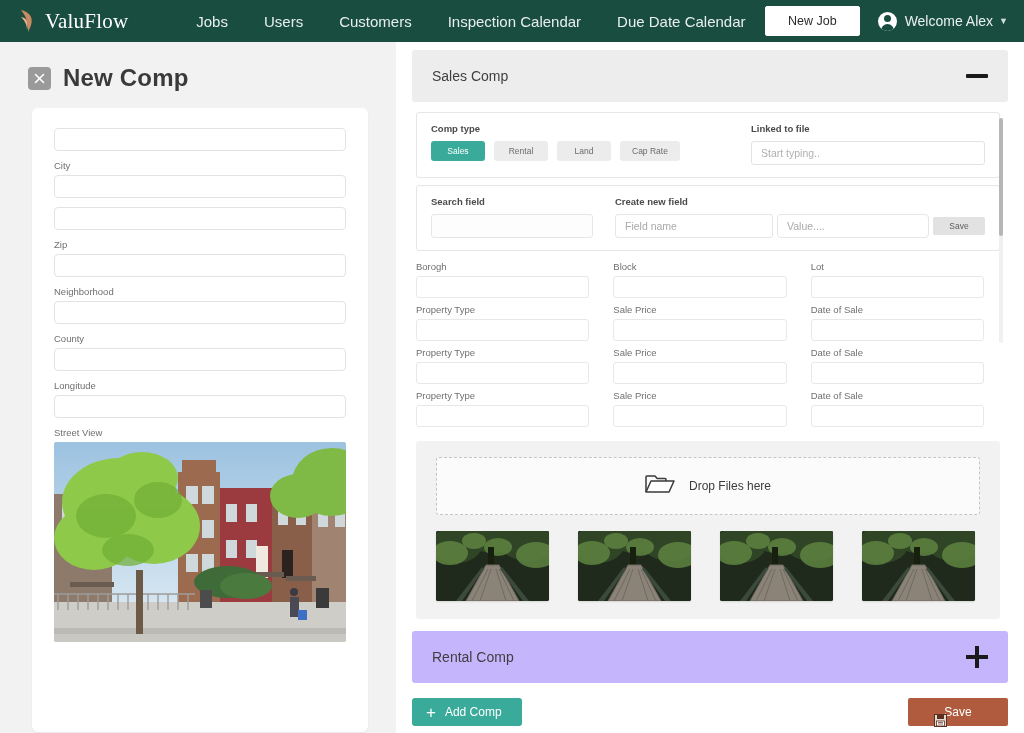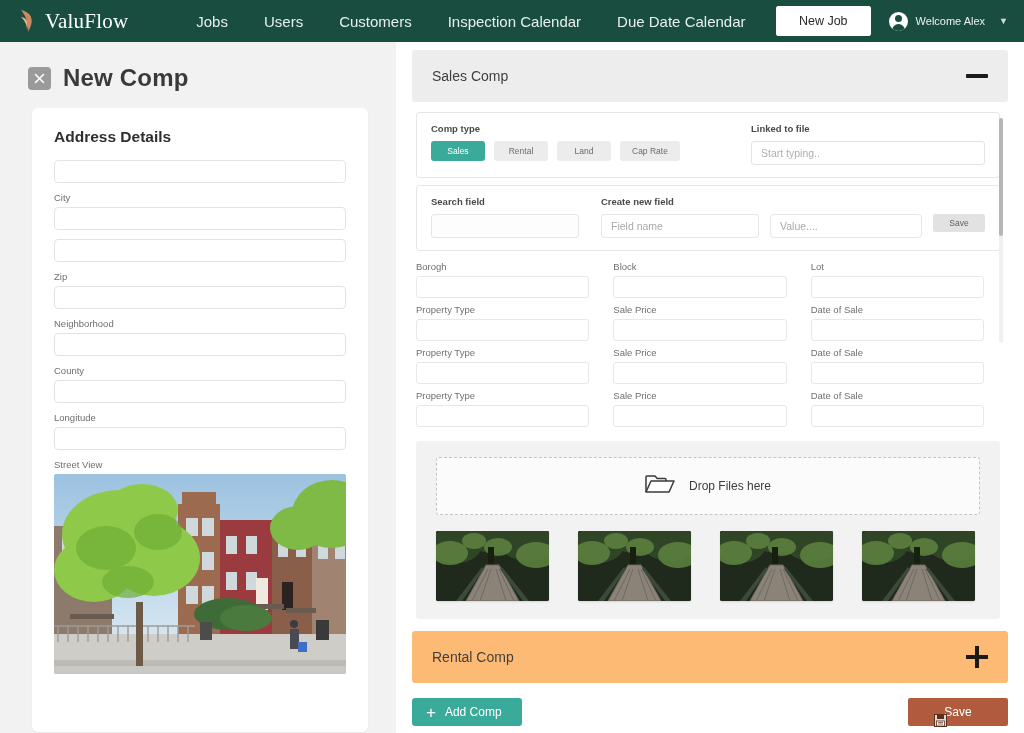--- a/index.html
+++ b/index.html
@@ -39,21 +39,21 @@
   }
   .welcome{ display:flex; align-items:center; margin-left:18px; cursor:pointer;}
   .avatar{
     width:19px;height:19px;border-radius:50%;background:#ffffff;
     position:relative; overflow:hidden; margin-right:8px; flex:none;
   }
   .avatar::before{content:"";position:absolute;width:7px;height:7px;border-radius:50%;
     background:#194D40;left:6px;top:3px;}
   .avatar::after{content:"";position:absolute;width:13px;height:8px;border-radius:7px 7px 0 0;
     background:#194D40;left:3px;top:12px;}
-  .welcome-text{color:#eaf1ee;font-size:11px;margin-right:14px;white-space:nowrap;}
+  .welcome-text{color:#eaf1ee;font-size:14px;margin-right:6px;white-space:nowrap;}
   .caret{color:#cfe0da;font-size:9px;}
 
   
   .leftcol{
     position:absolute; left:0; top:42px; width:396px; height:691px;
     background:#f2f2f2; overflow:hidden;
   }
   .page-head{ display:flex; align-items:center; margin:22px 0 0 28px; }
   .close-btn{
     width:23px;height:23px;border-radius:4px;background:#9a9a9a;
@@ -126,21 +126,21 @@
   .comp-right{ flex:1; }
 
   .searchcard{ margin-top:7px; }
   .search-col{ width:186px; }
   .search-input{
     width:100%;height:24px;border:1px solid #e6e6e6;border-radius:3px;
     background:#fdfdfd;outline:none;font-size:10.5px;padding:0 8px;
     font-family:"Liberation Sans", sans-serif;
   }
   .create-col{ flex:1; margin-left:22px; }
-  .create-inputs{ display:flex; gap:11px; align-items:flex-start;}
+  .create-inputs{ display:flex; gap:4px; align-items:center;}
   .fieldname-input{
     width:158px;height:24px;border:1px solid #e6e6e6;border-radius:3px;
     outline:none;font-size:10.5px;padding:0 9px;color:#555;
     font-family:"Liberation Sans", sans-serif;
   }
   .value-input{
     width:152px;height:24px;border:1px solid #e6e6e6;border-radius:4px;
     outline:none;font-size:10.5px;padding:0 9px;color:#555;
     font-family:"Liberation Sans", sans-serif;
   }
@@ -183,21 +183,21 @@
   .drop-text{font-size:12px;color:#3c3c3c;}
   .thumbs{ display:flex; gap:29px; margin-top:16px; }
   .thumb{
     width:113px;height:70px;border-radius:2px;overflow:hidden;cursor:pointer;
     box-shadow:0 1px 2px rgba(0,0,0,.12); background:#2b3426;
   }
   .thumb svg{display:block;width:100%;height:100%;}
 
   
   .panel-head2{
-    margin:12px 16px 0 16px; background:#fdba74; border-radius:3px;
+    margin:12px 16px 0 16px; background:#c4b5fd; border-radius:3px;
     height:52px; display:flex; align-items:center; padding:0 20px;
     justify-content:space-between;
   }
 
   .actionbar{ display:flex; justify-content:space-between; align-items:center;
     margin:15px 16px 0 16px; }
   .addcomp{
     background:#3aab9b;color:#fff;border:none;border-radius:3px;
     height:28px;padding:0 20px 0 14px;font-size:12px;cursor:pointer;
     display:flex;align-items:center;font-family:"Liberation Sans", sans-serif;
@@ -247,21 +247,20 @@
     <div class="page-head">
       <div class="close-btn">
         <svg width="13" height="13" viewBox="0 0 13 13">
           <path d="M2.5 2.5 L10.5 10.5 M10.5 2.5 L2.5 10.5" stroke="#ffffff" stroke-width="1.6" stroke-linecap="round"></path>
         </svg>
       </div>
       <div class="page-title">New Comp</div>
     </div>
 
     <div class="card-left">
-      <div class="section-title">Address Details</div>
 
       <div class="fld">
         <input class="fld-input" type="text" value="" style="">
       </div>
       <div class="fld">
         <label class="fld-label">City</label>
         <input class="fld-input" type="text" value="" style="">
       </div>
       <div class="fld">
         <input class="fld-input" type="text" value="" style="">

